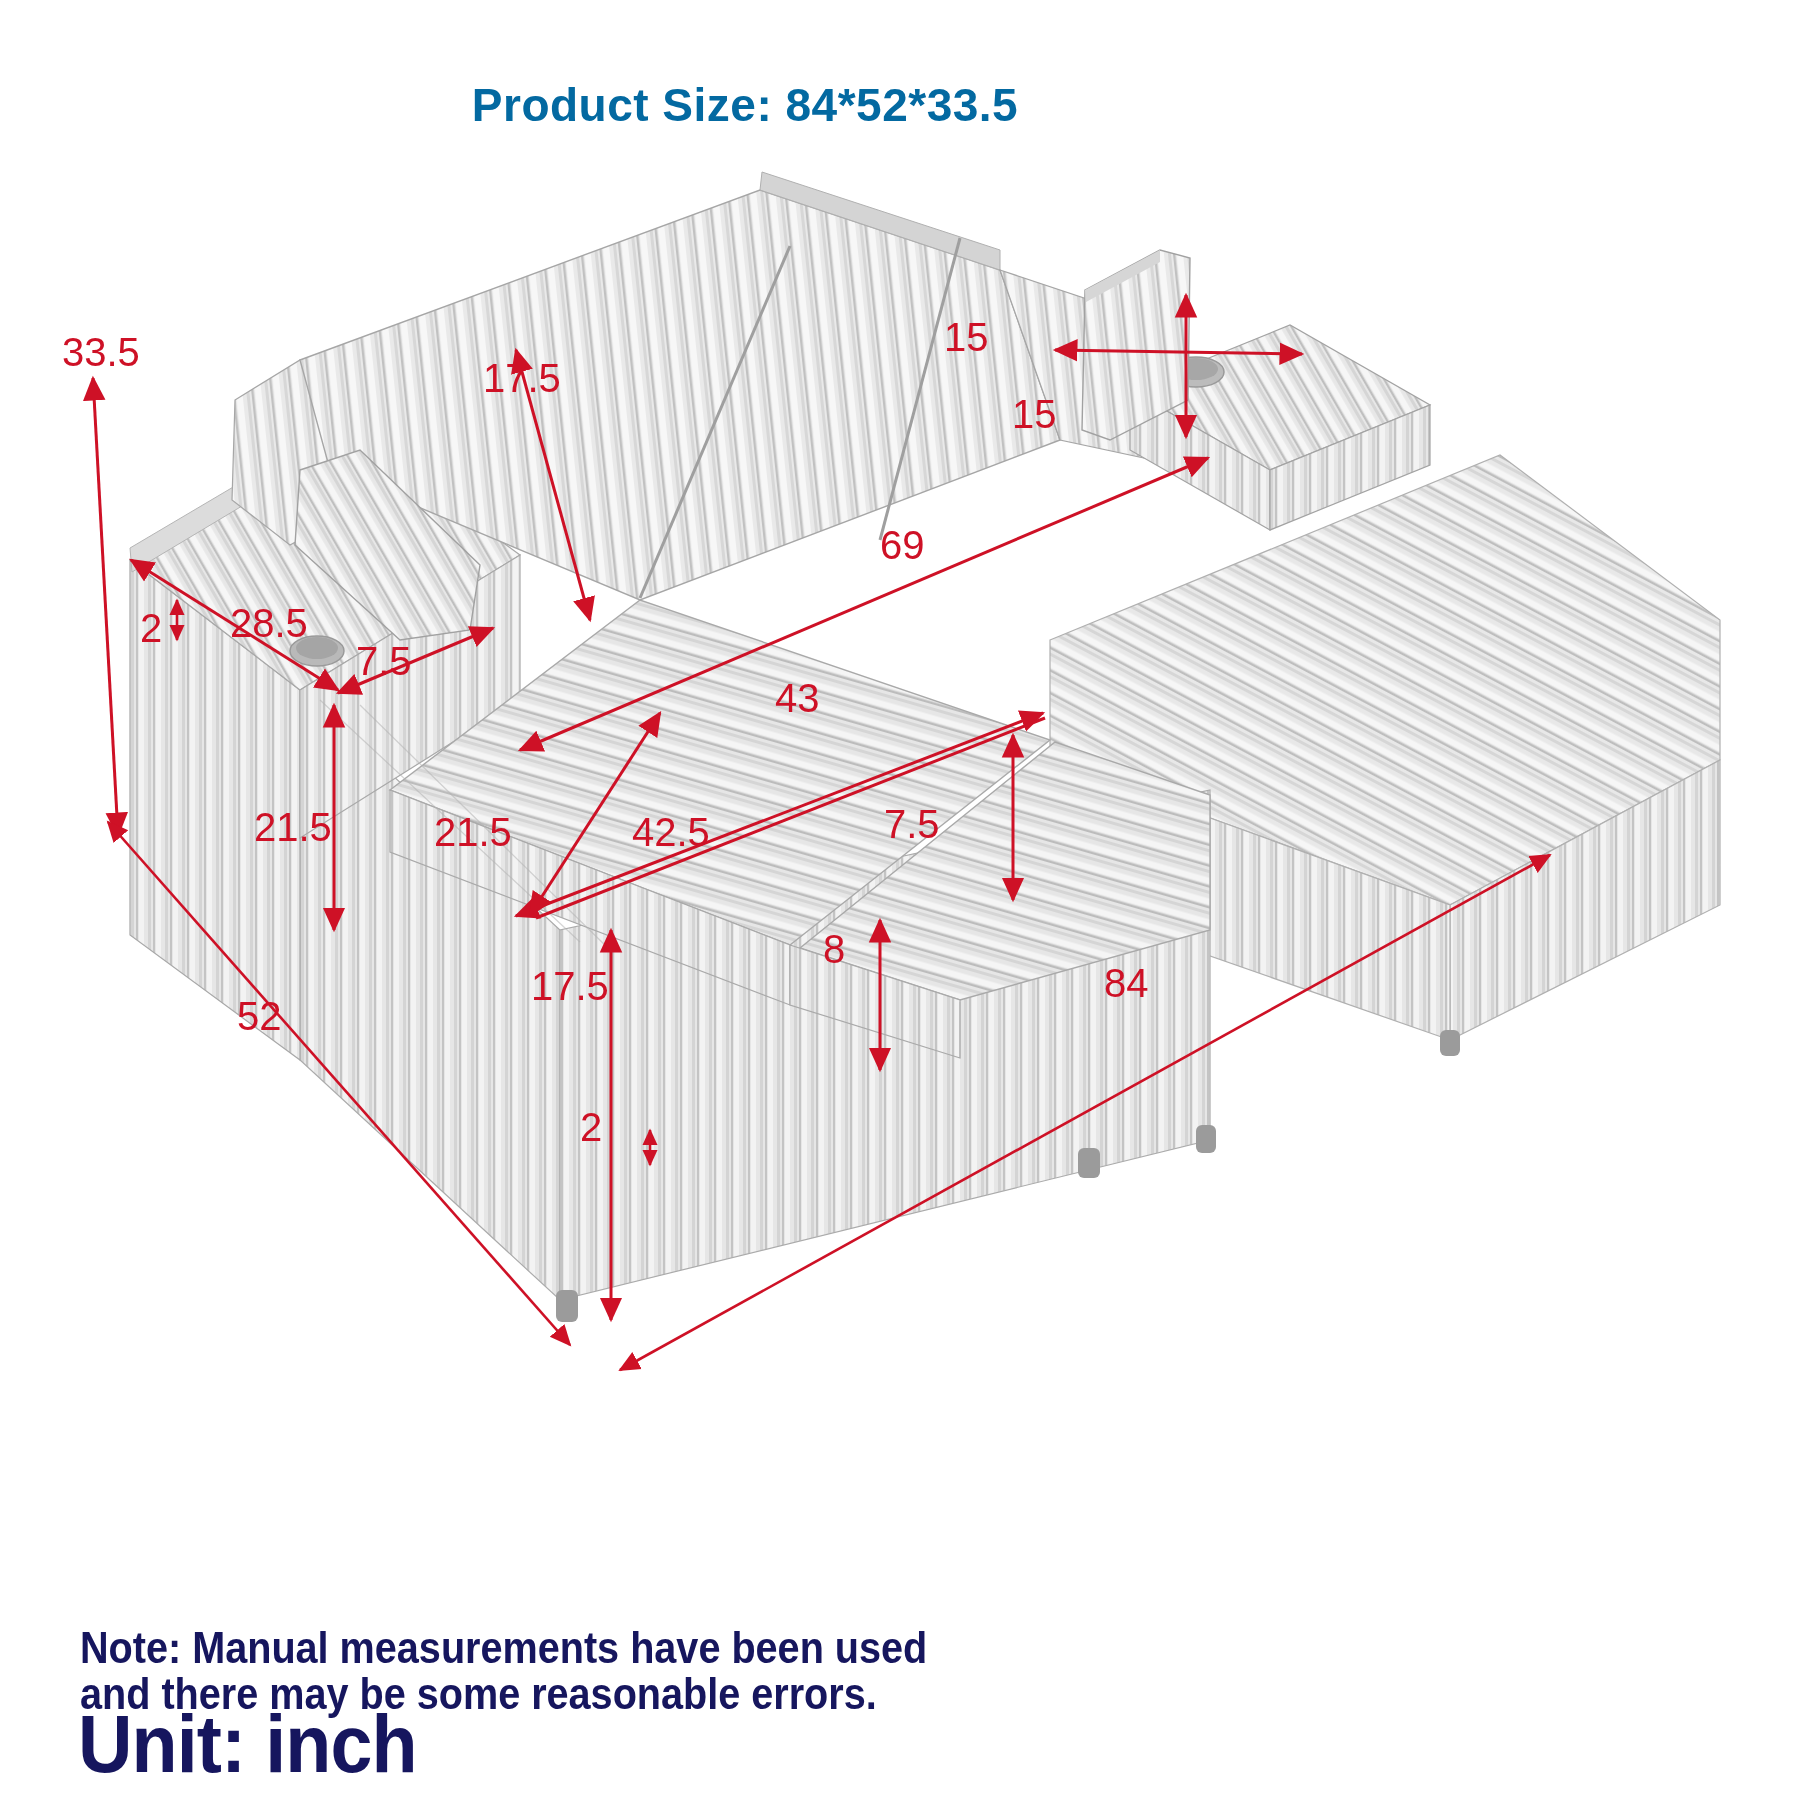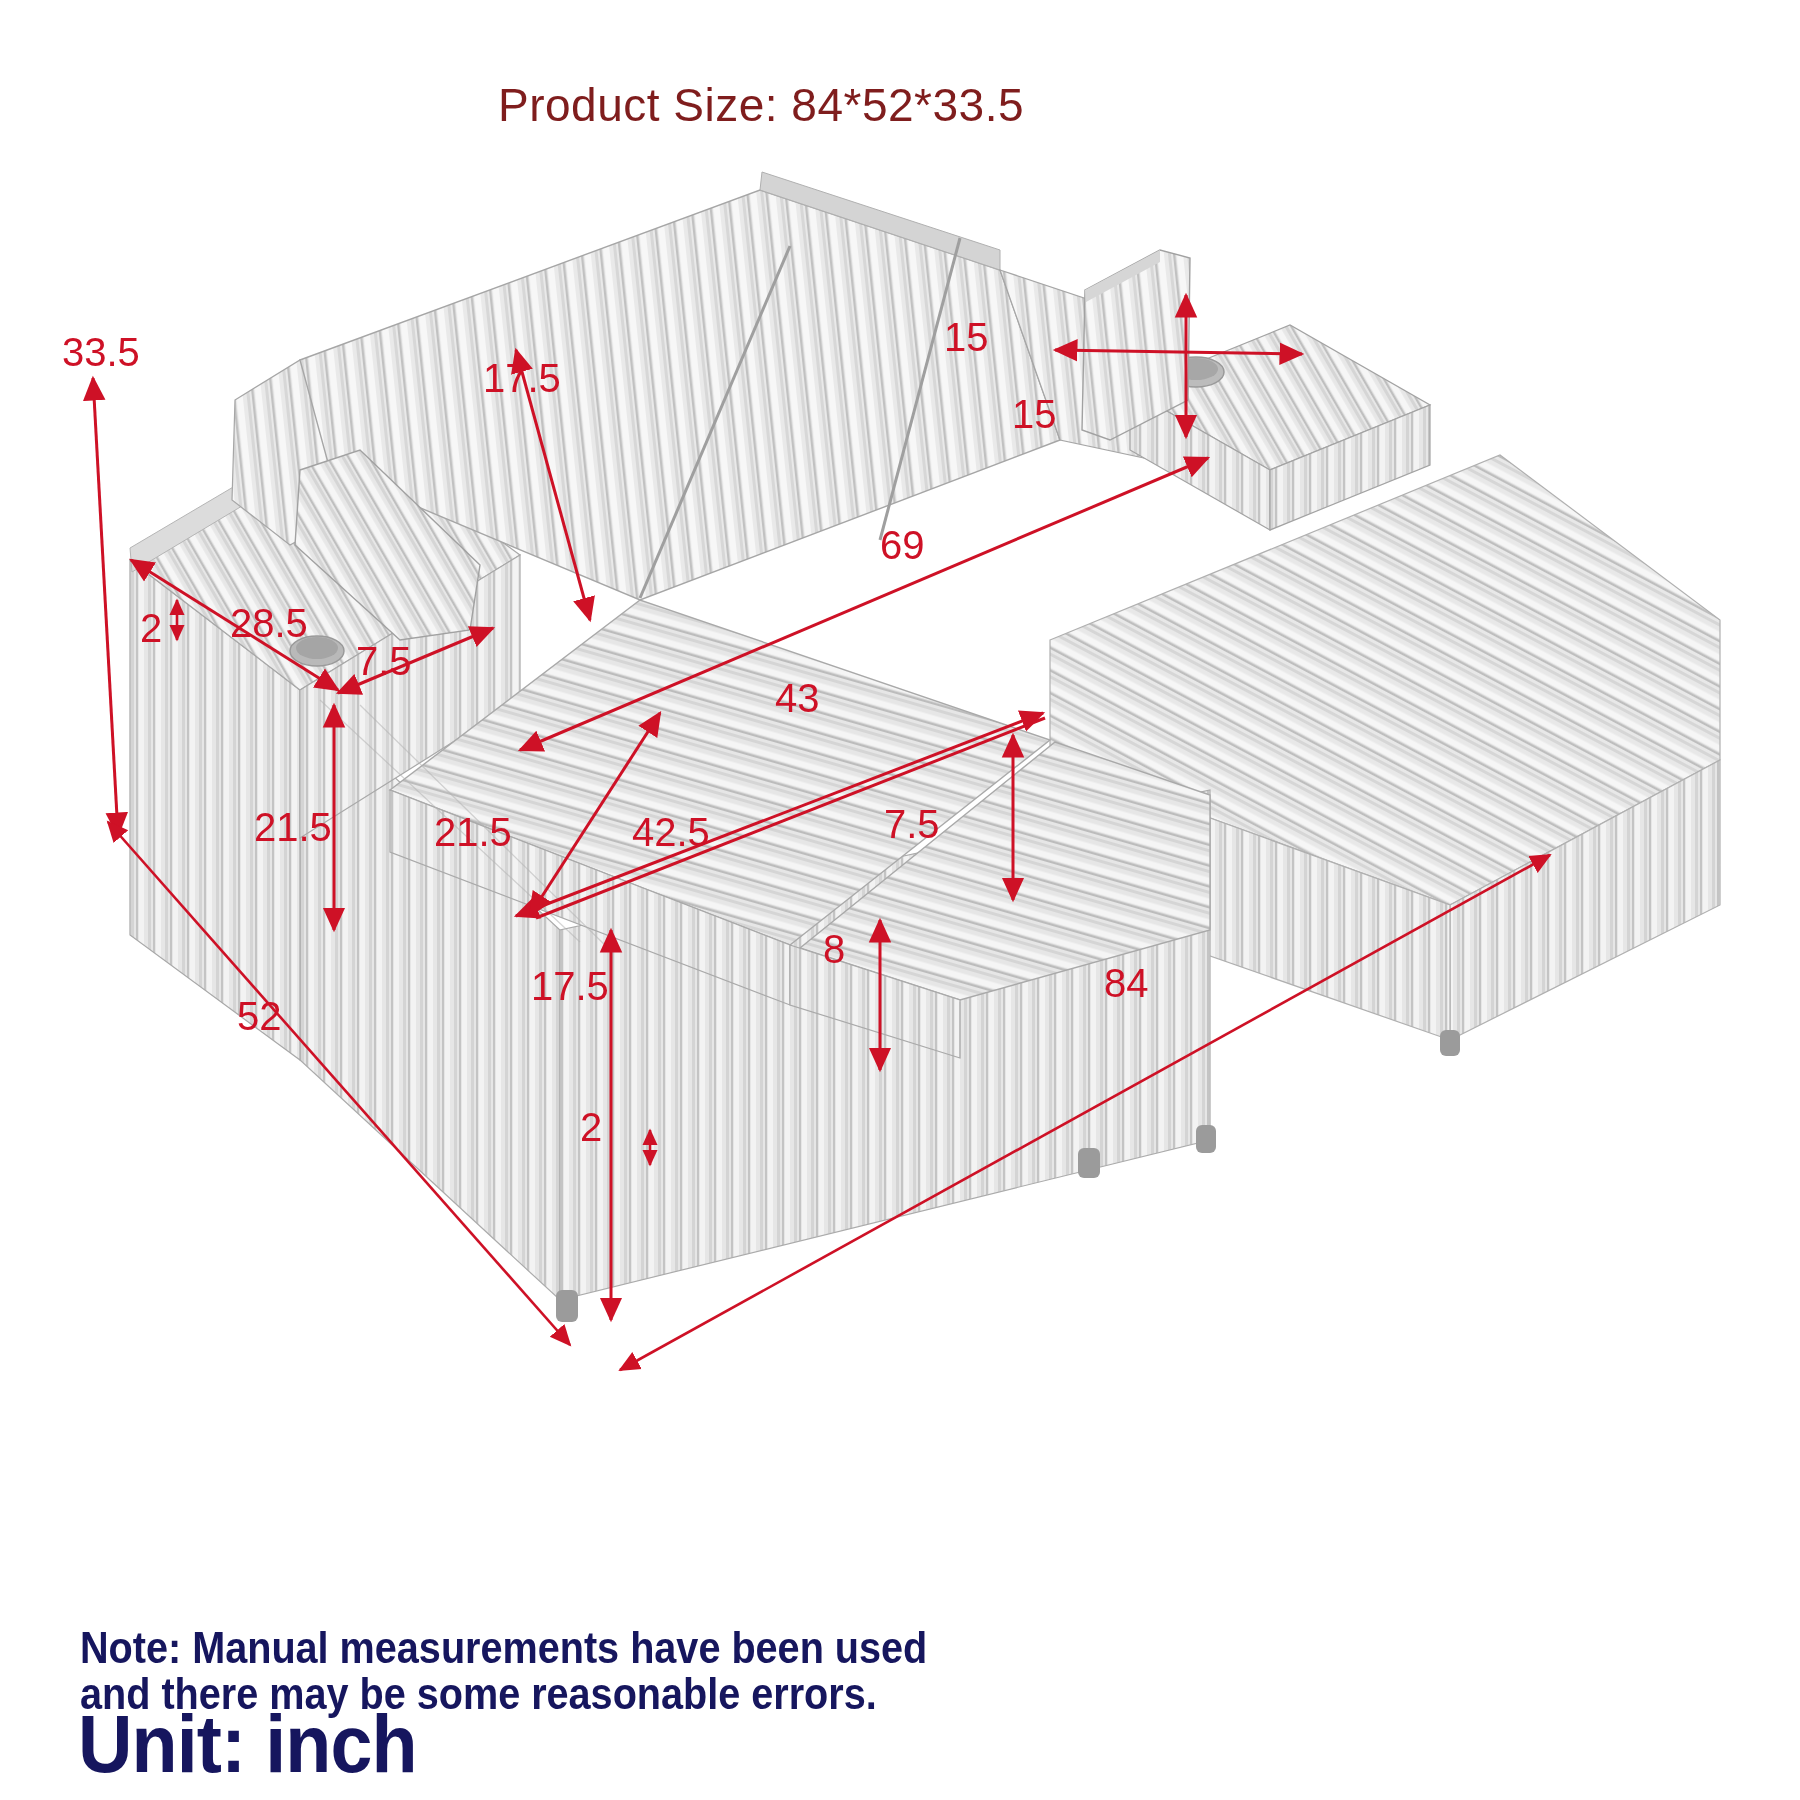--- a/index.html
+++ b/index.html
@@ -20,25 +20,24 @@
     width: 1800px;
     height: 1800px;
   }
   .title {
     position: absolute;
     left: 0;
     top: 78px;
     width: 1490px;
     text-align: center;
     font-family: "Liberation Sans", sans-serif;
-    font-weight: normal;
+    font-weight: bold;
     font-size: 46px;
-    color: #7f1d1d;
+    color: #0369a1;
     letter-spacing: 0.5px;
-    padding-left: 16px;
   }
   .unit-text {
     position: absolute;
     left: 78px;
     top: 1697px;
     font-family: "Liberation Sans", sans-serif;
     font-weight: bold;
     font-size: 82px;
     color: #16165E;
     letter-spacing: -1px;

